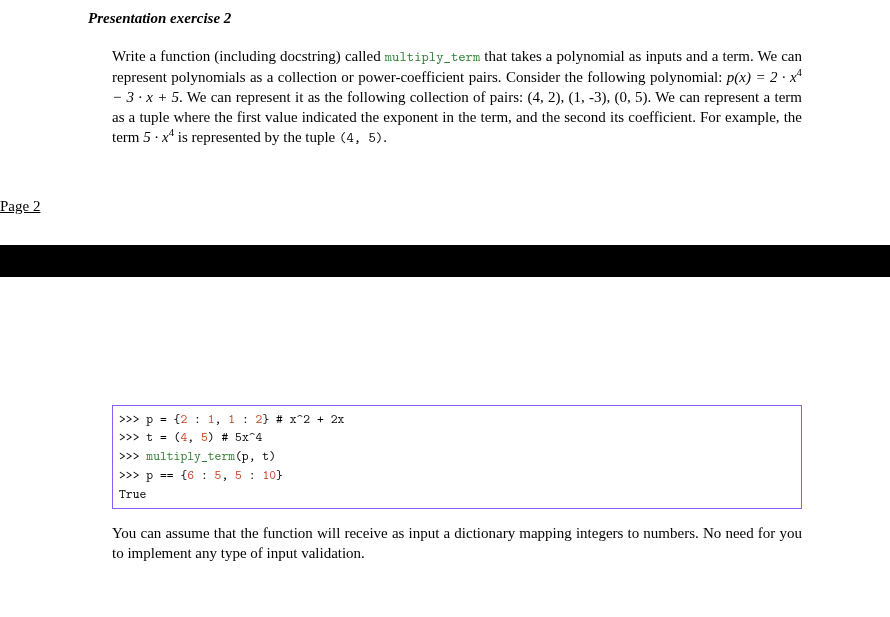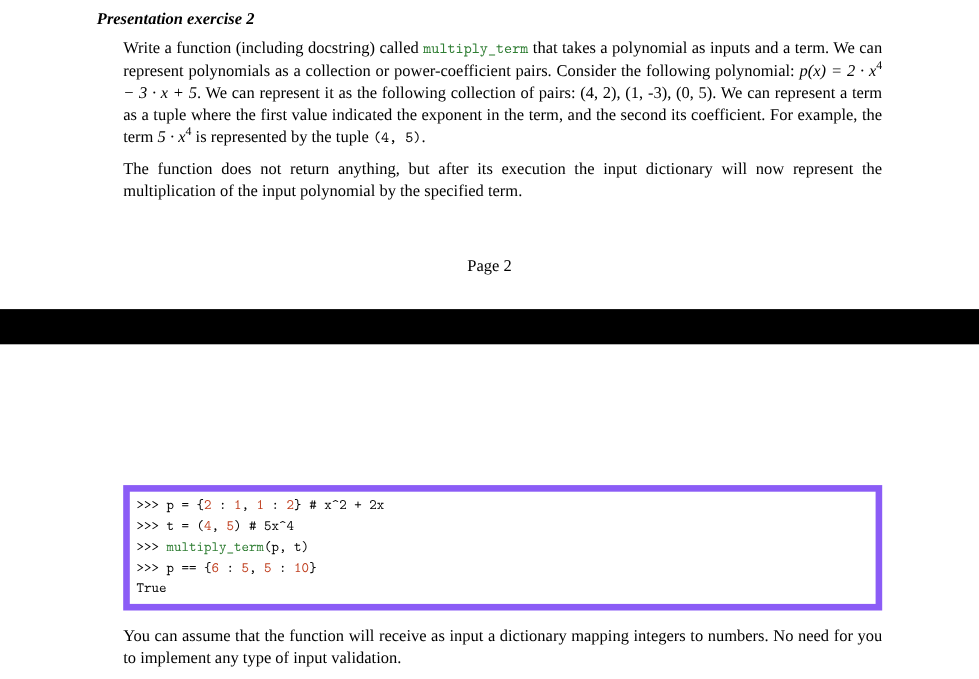--- a/index.html
+++ b/index.html
@@ -19,58 +19,58 @@
     text-align: justify;
     line-height: 1.35;
   }
   .heading {
     font-weight: bold;
     margin-left: -24px;
     padding-bottom: 2px;
     font-style: italic;
   }
   .para {
-    margin: 4px 0 8px 0;
+    margin: 16px 0 8px 0;
   }
   .tt {
     font-family: "Latin Modern Mono", "Courier New", Courier, monospace;
     color: #2e7d32;
     font-size: 14px;
   }
   .ttblack {
     font-family: "Latin Modern Mono", "Courier New", Courier, monospace;
     color: #000;
     font-size: 14px;
   }
   .math {
     font-style: italic;
   }
   .sup {
     font-size: 0.72em;
     vertical-align: super;
     line-height: 0;
   }
   .page-number {
-    text-align: center;
     margin: 50px 0 30px 0;
     font-size: 15px;
+    text-decoration: underline;
   }
   .gap-bar {
     height: 32px;
     background: #000000;
     width: 100%;
     margin-top: 8px;
   }
   .gap-white {
     height: 128px;
     width: 100%;
   }
   .codebox {
     margin: 0 88px 14px 112px;
-    border: 6px solid #8b5cf6;
+    border: 1px solid #8b5cf6;
     padding: 4px 6px;
     font-family: "Latin Modern Mono", "Courier New", Courier, monospace;
     font-size: 13px;
     line-height: 1.45;
     white-space: pre;
     color: #000;
   }
   .codebox .g { color: #2e7d32; }
   .codebox .num { color: #c04020; }
   .bottom-para {
@@ -84,21 +84,20 @@
 
 <div class="page">
 
   <div class="content">
     <div class="heading">Presentation exercise 2</div>
 
     <p class="para">
       <span>Write a function (including docstring) called </span><span class="tt">multiply_term</span><span> that takes a polynomial as inputs and a term. We can represent polynomials as a collection or power-coefficient pairs. Consider the following polynomial: </span><span class="math">p(x) = 2 · x</span><span class="sup">4</span><span class="math"> − 3 · x + 5</span><span>. We can represent it as the following collection of pairs: (4, 2), (1, -3), (0, 5). We can represent a term as a tuple where the first value indicated the exponent in the term, and the second its coefficient. For example, the term </span><span class="math">5 · x</span><span class="sup">4</span><span> is represented by the tuple </span><span class="ttblack">(4, 5)</span><span>.</span>
     </p>
 
-    <p class="para">The function does not return anything, but after its execution the input dictionary will now represent the multiplication of the input polynomial by the specified term.</p>
 
   </div>
 
   <div class="page-number">Page 2</div>
 
   <div class="gap-bar"></div>
   <div class="gap-white"></div>
 
   <div class="codebox"><span><span>&gt;&gt;&gt; p = {</span><span class="num">2</span><span> : </span><span class="num">1</span><span>, </span><span class="num">1</span><span> : </span><span class="num">2</span><span>} # x^2 + 2x</span></span>
 <span><span>&gt;&gt;&gt; t = (</span><span class="num">4</span><span>, </span><span class="num">5</span><span>) # 5x^4</span></span>

